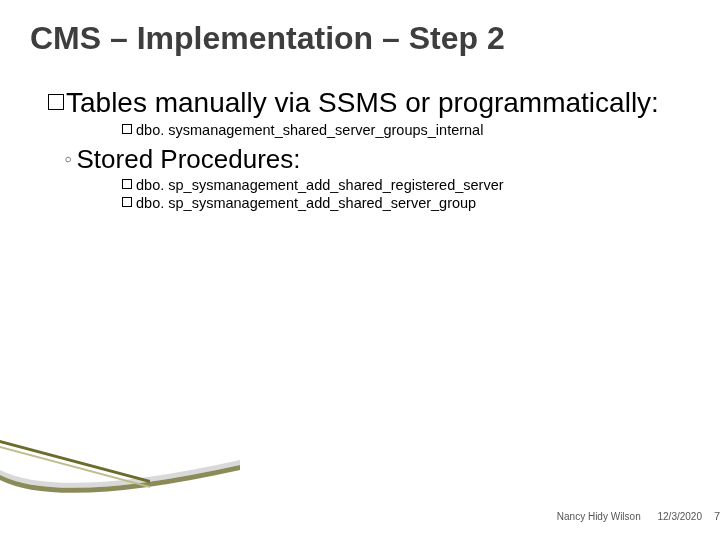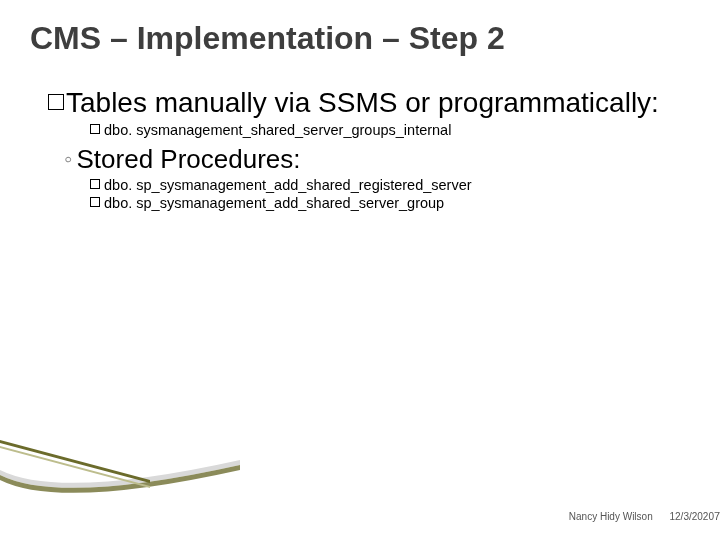--- a/index.html
+++ b/index.html
@@ -53,36 +53,36 @@
   }
   .ring {
     color: #888;
     margin-right: 4px;
     font-size: 24px;
     vertical-align: 1px;
   }
   .code-line {
     font-size: 14.5px;
     color: #000;
-    margin-left: 60px;
+    margin-left: 92px;
     margin-top: 2px;
     font-family: Verdana, Geneva, sans-serif;
   }
   .decor {
     position: absolute;
     left: 0;
     bottom: 40px;
     width: 240px;
     height: 90px;
     pointer-events: none;
   }
   .footer {
     position: absolute;
     bottom: 18px;
-    right: 6px;
+    right: 18px;
     font-size: 10px;
     color: #555;
     text-align: right;
   }
   .footer span { margin-left: 14px; }
   .pgnum {
     position: absolute;
     bottom: 18px;
     right: 0px;
     font-size: 11px;

